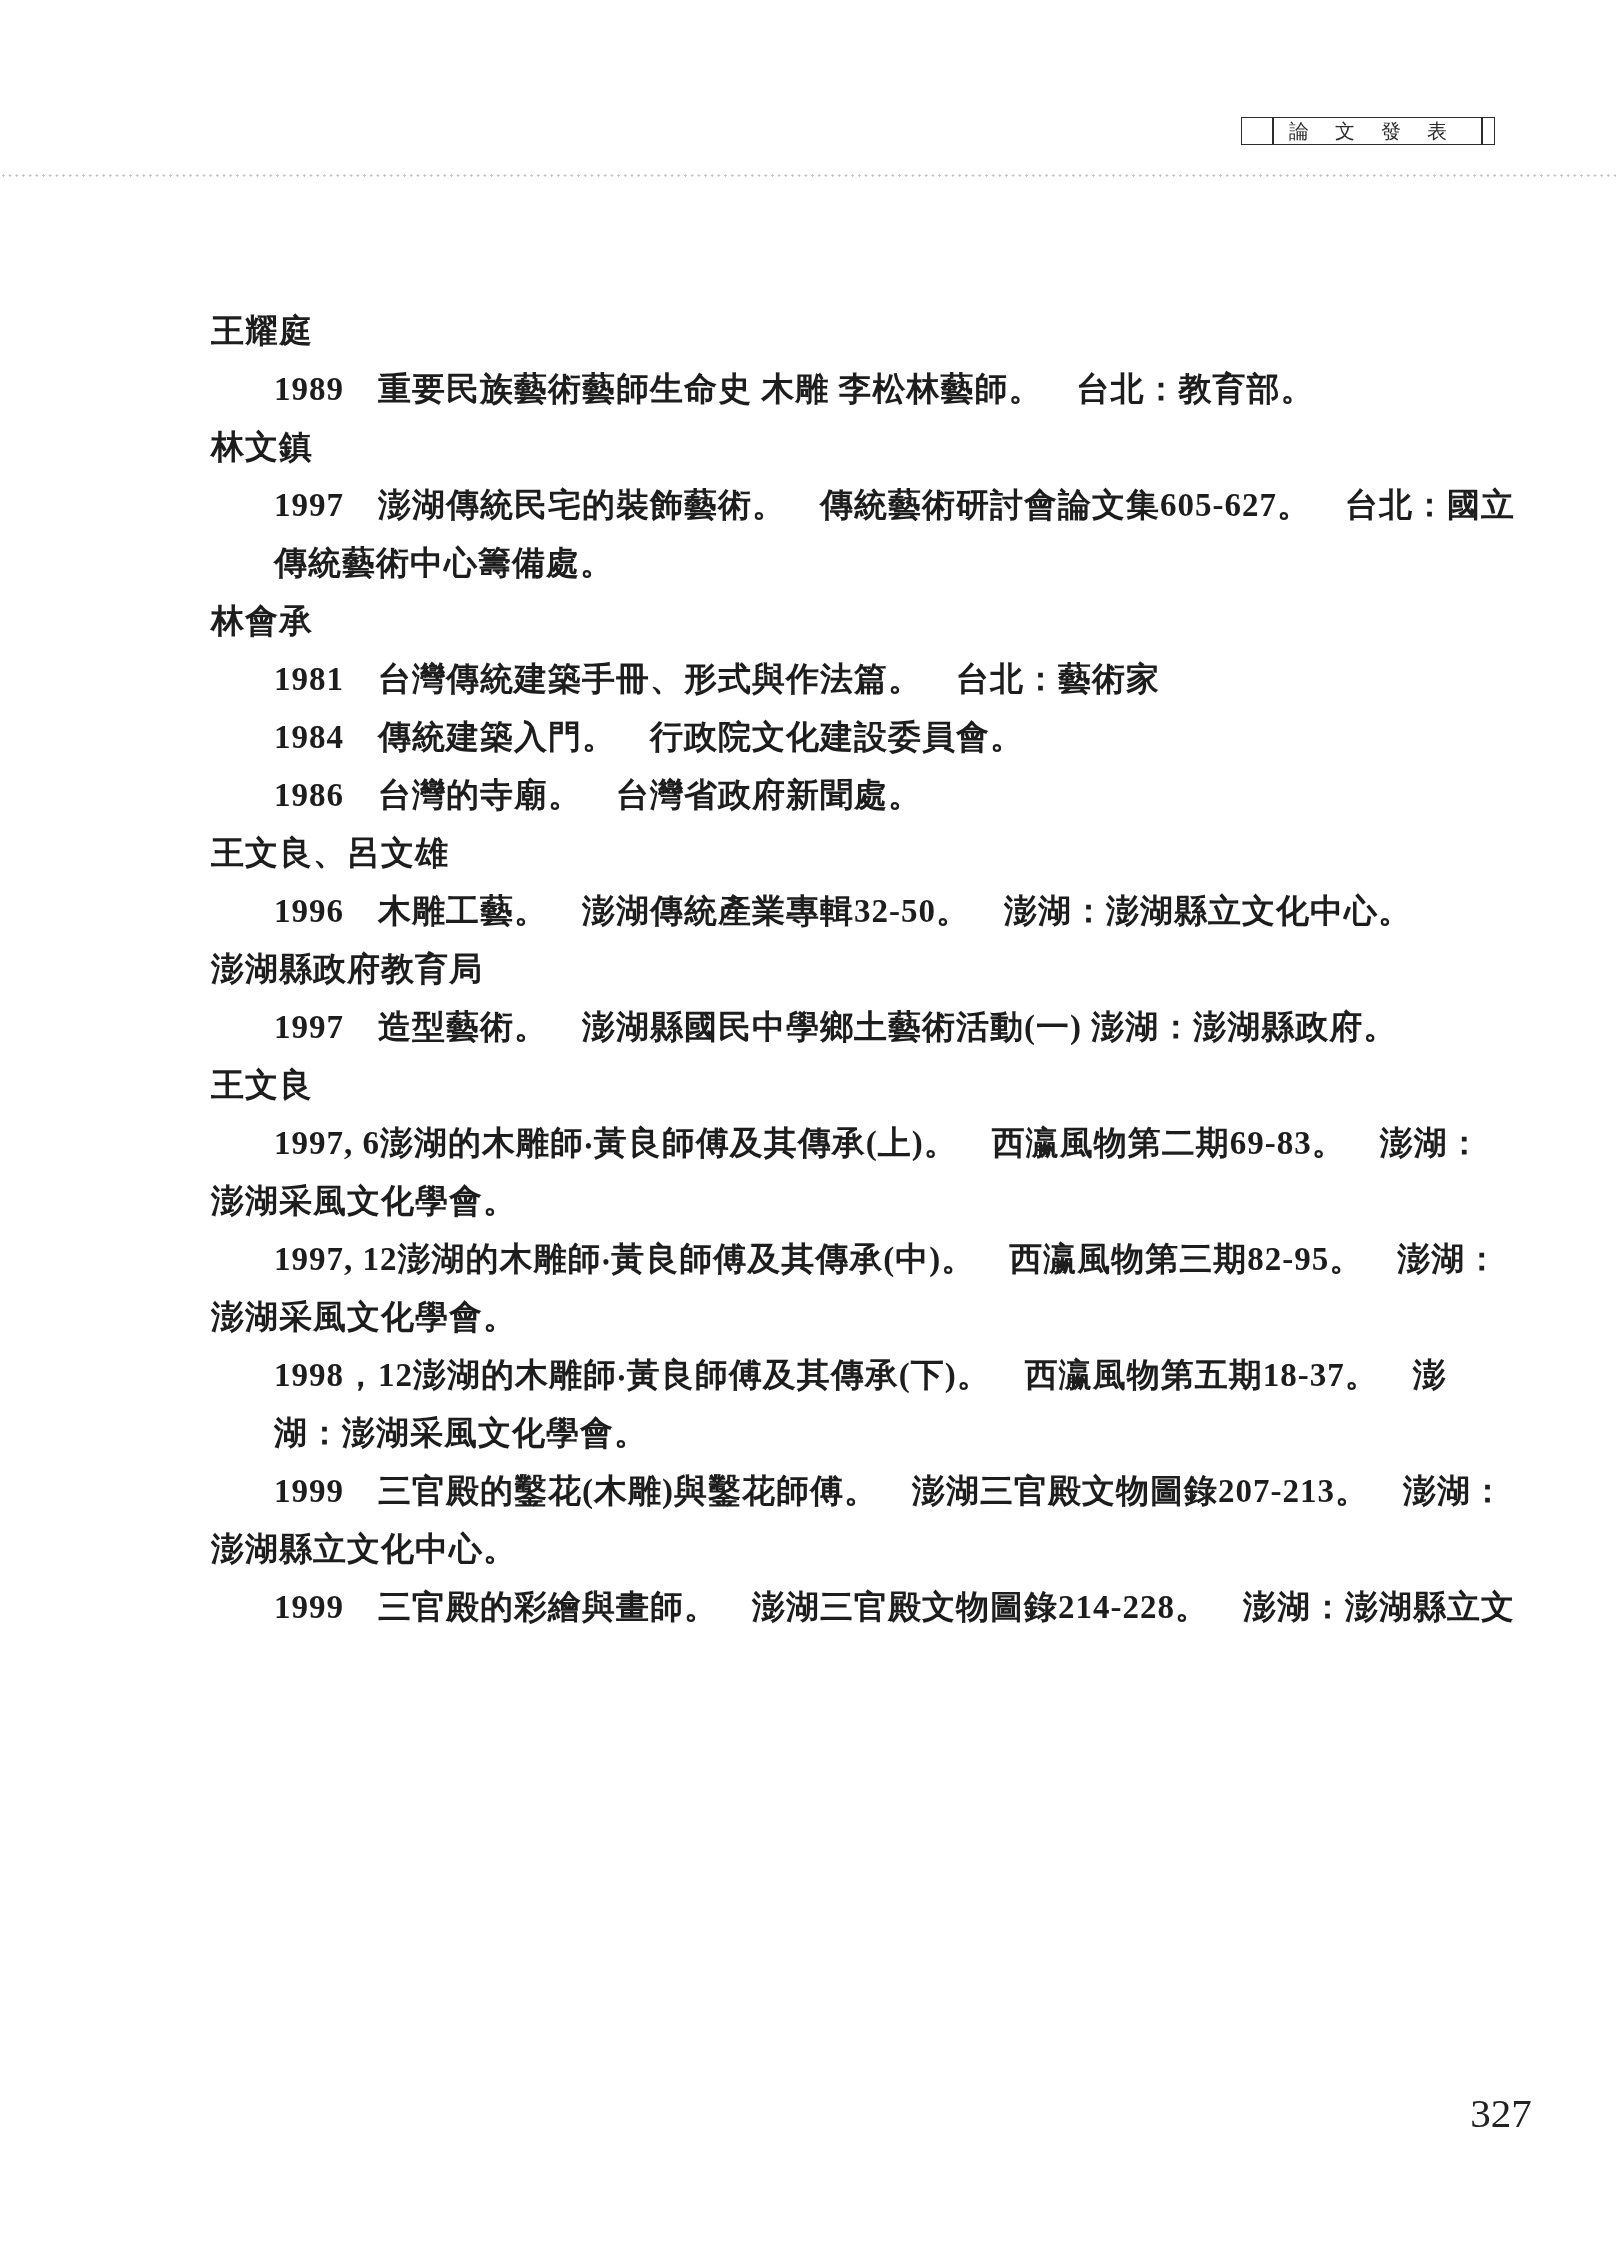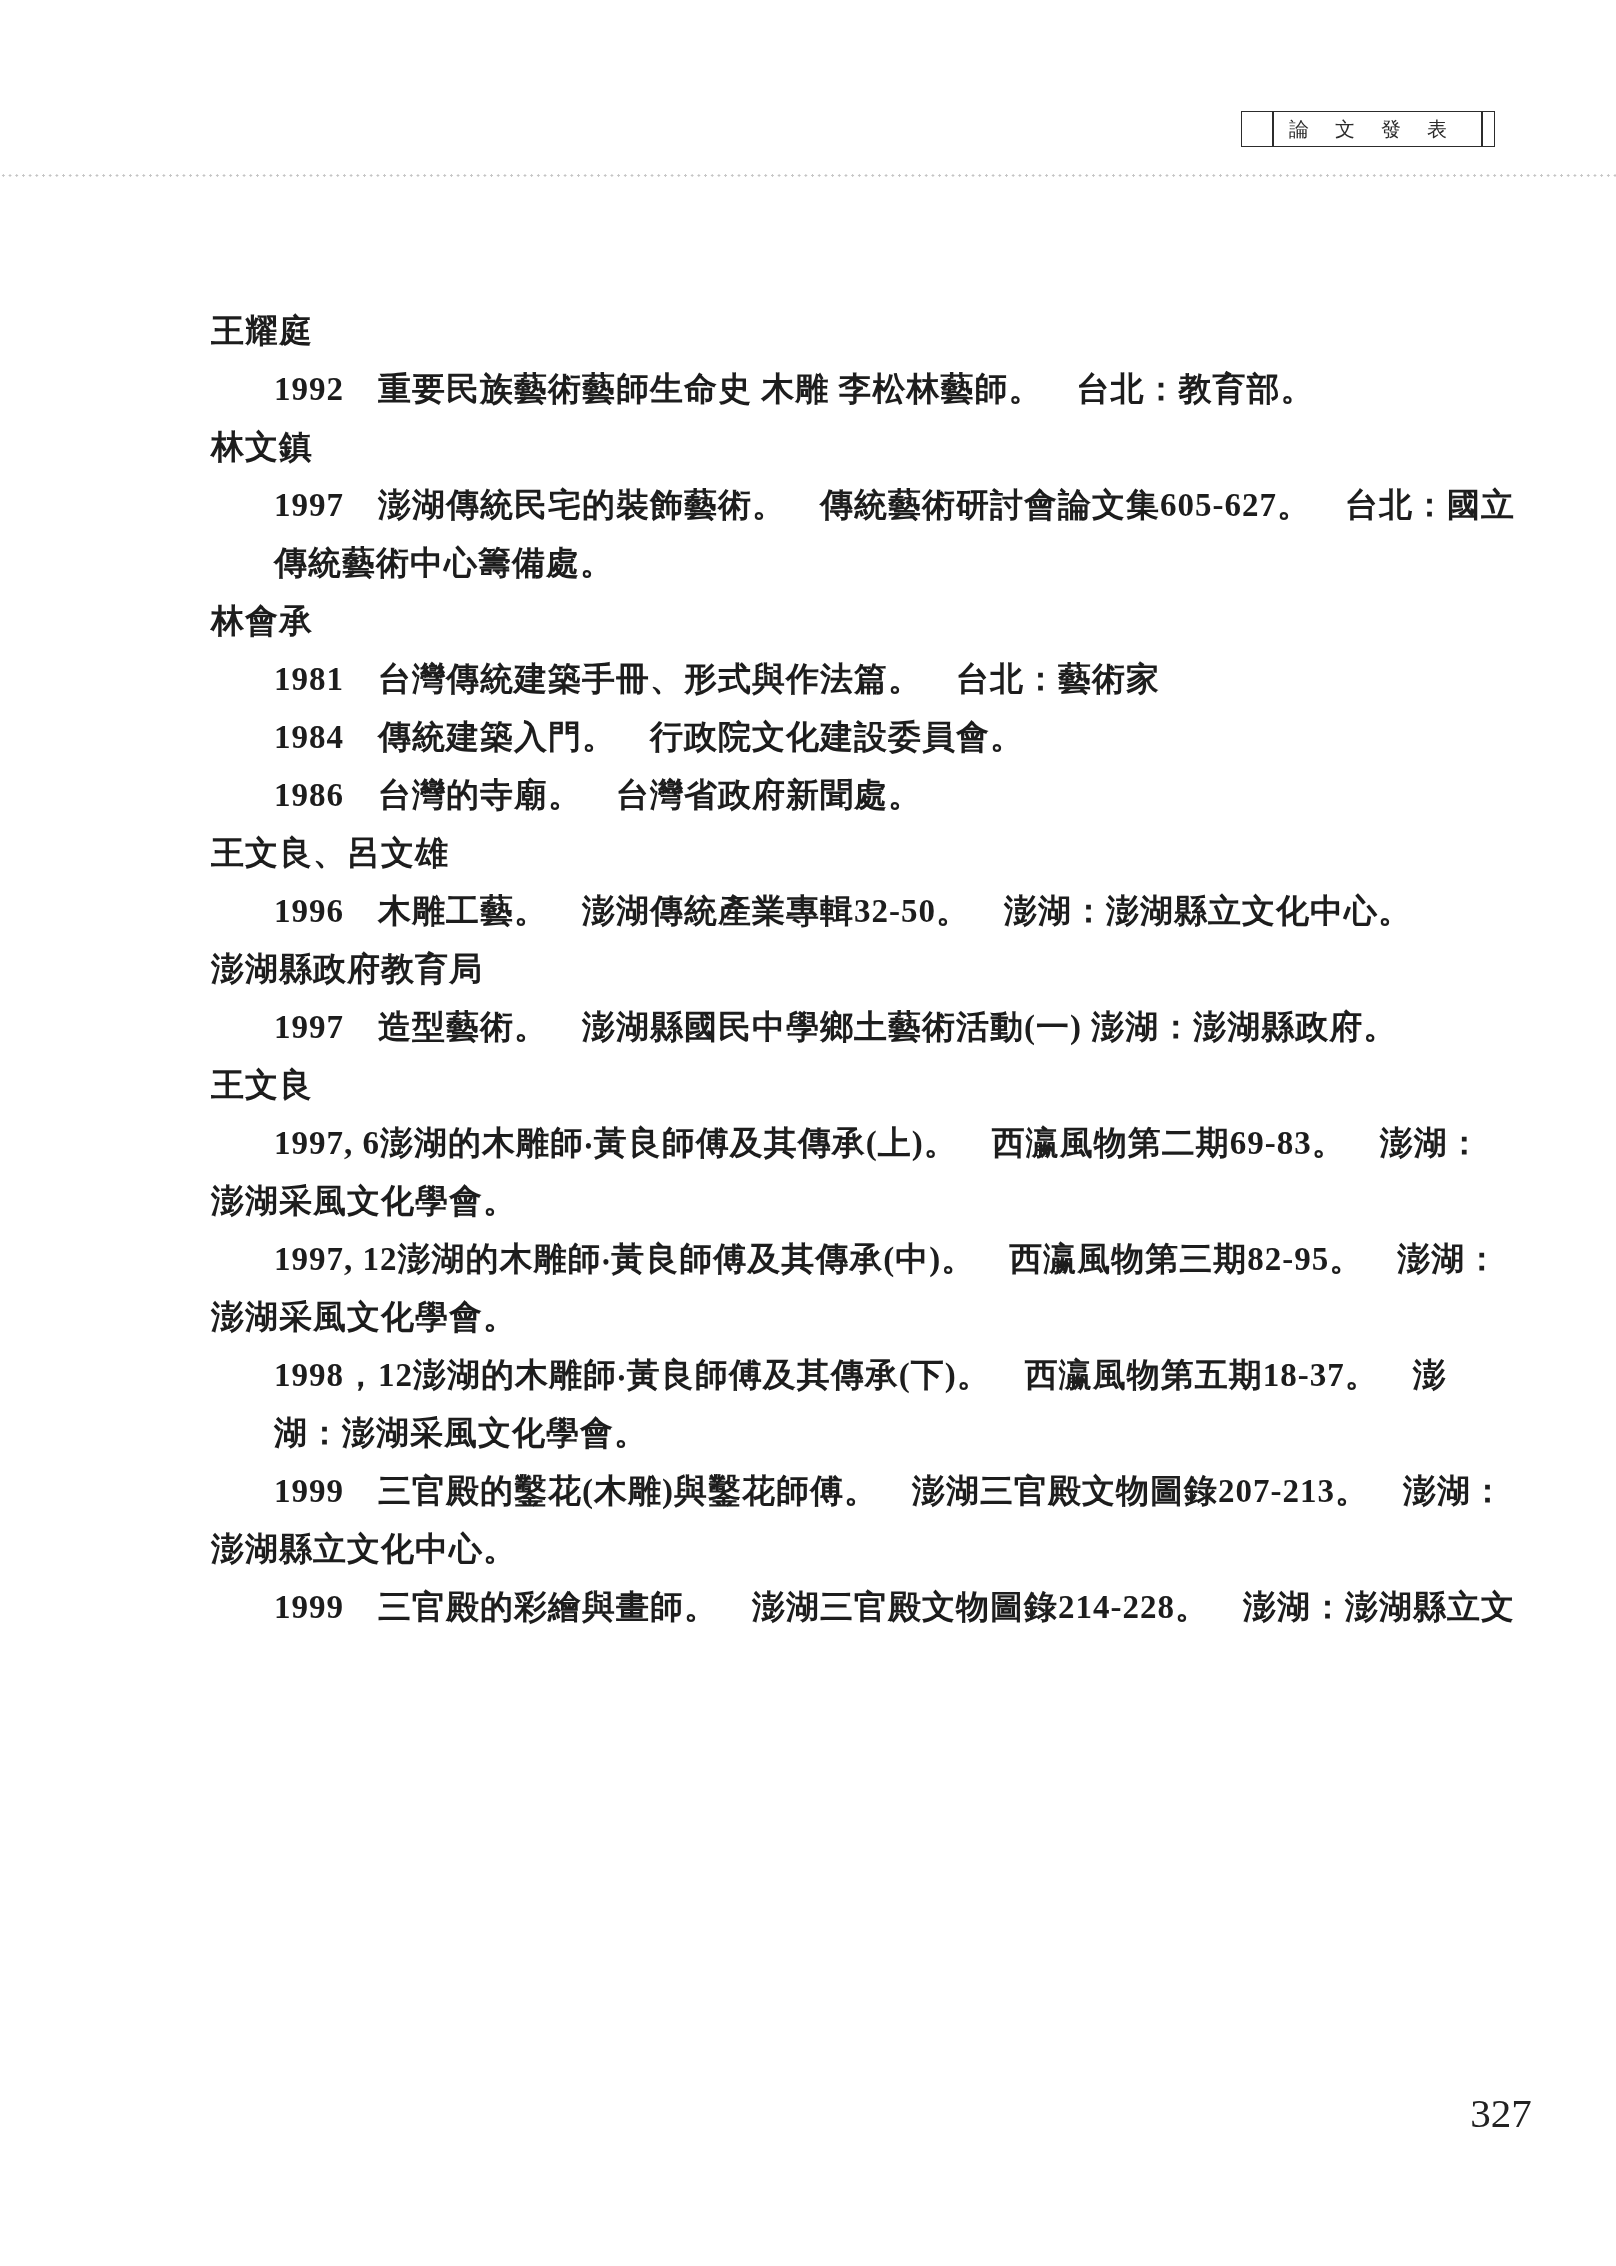--- a/index.html
+++ b/index.html
@@ -13,23 +13,23 @@
     height: 2266px;
     background: #ffffff;
     overflow: hidden;
     font-family: "Liberation Serif", "DejaVu Serif", serif;
     color: #1d1d1d;
   }
   
   .header-box {
     position: absolute;
     left: 1241px;
-    top: 111px;
+    top: 117px;
     width: 254px;
-    height: 36px;
+    height: 28px;
     box-sizing: border-box;
     border: 1.9px solid #2c2c2c;
     display: flex;
     align-items: center;
     justify-content: center;
   }
   .header-box .tick {
     position: absolute;
     top: 0;
     bottom: 0;
@@ -92,21 +92,21 @@
   <div class="header-box">
     <span class="tick left"></span>
     <span class="header-label">論 文 發 表</span>
     <span class="tick right"></span>
   </div>
 
   <div class="dotted-rule"></div>
 
   <div class="bib" id="bib">
       <div class="line author">王耀庭</div>
-      <div class="line entry">1992　重要民族藝術藝師生命史 木雕 李松林藝師。　台北：教育部。</div>
+      <div class="line entry">1989　重要民族藝術藝師生命史 木雕 李松林藝師。　台北：教育部。</div>
       <div class="line author">林文鎮</div>
       <div class="line entry">1997　澎湖傳統民宅的裝飾藝術。　傳統藝術研討會論文集605-627。　台北：國立</div>
       <div class="line cont-indent">傳統藝術中心籌備處。</div>
       <div class="line author">林會承</div>
       <div class="line entry">1981　台灣傳統建築手冊、形式與作法篇。　台北：藝術家</div>
       <div class="line entry">1984　傳統建築入門。　行政院文化建設委員會。</div>
       <div class="line entry">1986　台灣的寺廟。　台灣省政府新聞處。</div>
       <div class="line author">王文良、呂文雄</div>
       <div class="line entry">1996　木雕工藝。　澎湖傳統產業專輯32-50。　澎湖：澎湖縣立文化中心。</div>
       <div class="line author">澎湖縣政府教育局</div>

